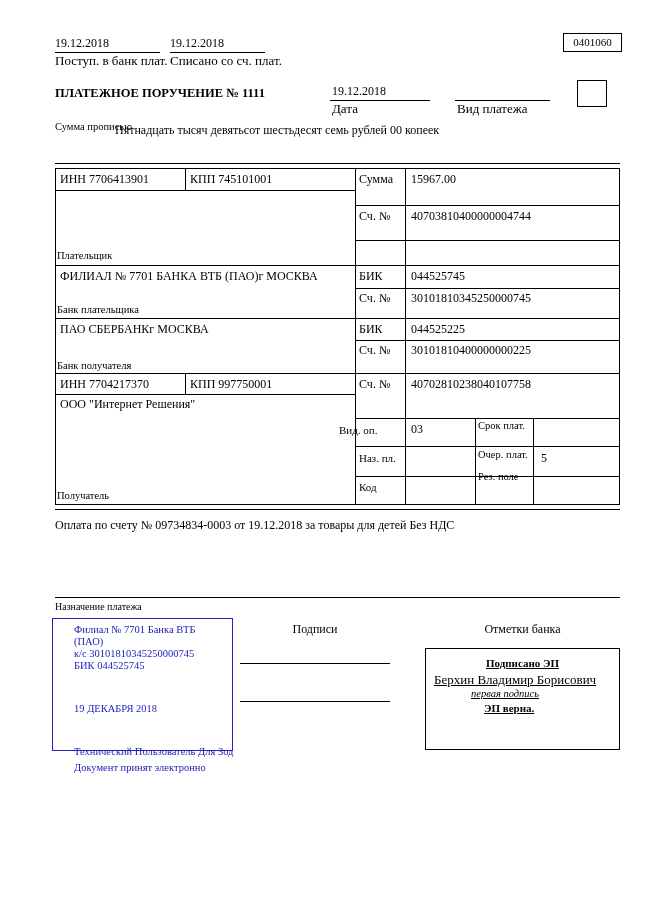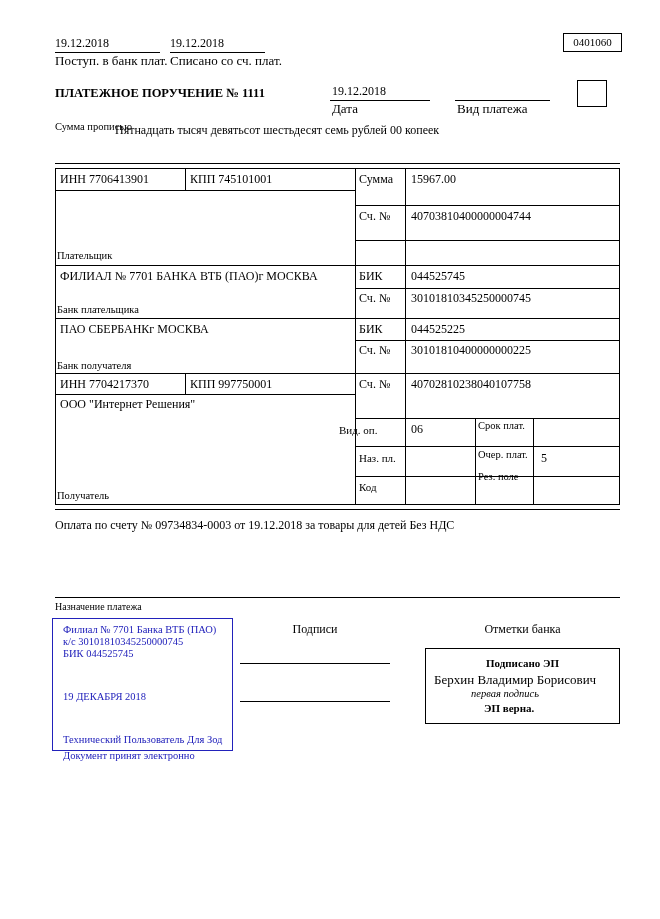--- a/index.html
+++ b/index.html
@@ -22,21 +22,21 @@
   .hl { position: absolute; height: 1px; background: #000; }
   .vl { position: absolute; width: 1px; background: #000; }
   .box{ position: absolute; border: 1px solid #000; }
   .center { text-align: center; }
   .stamp-blue {
     position: absolute;
     border: 1px solid var(--stamp-blue, #2222bb);
     color: var(--stamp-blue, #2222bb);
     font-size: 10.5px;
     line-height: 12px;
-    padding: 5px 10px;
+    padding: 5px 21px;
   }
   .stamp-blue .gap1 { margin-top: 31px; }
   .stamp-blue .gap2 { margin-top: 4px; }
   .marks-box { font-size: 11px; line-height: 14px; padding-top: 7px; }
 </style>
 </head>
 <body>
 
 <div class="page">
 
@@ -110,21 +110,21 @@
   <div class="t" style="left:411px; top:343px;">30101810400000000225</div>
   <div class="sec" style="left:57px; top:360px;">Банк получателя</div>
 
   <div class="t" style="left:60px;  top:377px;">ИНН 7704217370</div>
   <div class="t" style="left:190px; top:377px;">КПП 997750001</div>
   <div class="t" style="left:359px; top:377px;">Сч. №</div>
   <div class="t" style="left:411px; top:377px;">40702810238040107758</div>
   <div class="t" style="left:60px;  top:397px;">ООО "Интернет Решения"</div>
 
   <div class="sec" style="left:339px; top:424px; font-size:11px;">Вид. оп.</div>
-  <div class="t" style="left:411px; top:422px;">06</div>
+  <div class="t" style="left:411px; top:422px;">03</div>
   <div class="sec wrap" style="left:478px; top:420px; width:46px;">Срок плат.</div>
 
   <div class="sec" style="left:359px; top:452px; font-size:11px;">Наз. пл.</div>
   <div class="sec wrap" style="left:478px; top:449px; width:46px;">Очер. плат.</div>
   <div class="t" style="left:541px; top:451px;">5</div>
 
   <div class="sec" style="left:359px; top:481px; font-size:11px;">Код</div>
   <div class="sec" style="left:478px; top:471px;">Рез. поле</div>
 
   <div class="sec" style="left:57px; top:490px;">Получатель</div>
@@ -141,20 +141,20 @@
     <div class="gap1" style="width:160px;">Технический Пользователь Для Зод</div>
     <div class="gap2">Документ принят электронно</div>
   </div>
 
   <div class="t center" style="left:240px; top:622px; width:150px;">Подписи</div>
   <div class="t center" style="left:425px; top:622px; width:195px;">Отметки банка</div>
 
   <div class="hl" style="left:240px; top:663px; width:150px;"></div>
   <div class="hl" style="left:240px; top:701px; width:150px;"></div>
 
-  <div class="box marks-box" style="left:425px; top:648px; width:195px; height:76px;">
+  <div class="box marks-box" style="left:425px; top:648px; width:195px; height:102px;text-decoration:underline;">
     <div class="b center">Подписано ЭП</div>
     <div style="padding-left:8px; font-size:13px; margin-top:3px;">Берхин Владимир Борисович</div>
     <div class="i" style="padding-left:45px; font-size:10.5px;">первая подпись</div>
     <div class="b" style="padding-left:58px;">ЭП верна.</div>
   </div>
 
 </div>
 
 </body></html>

